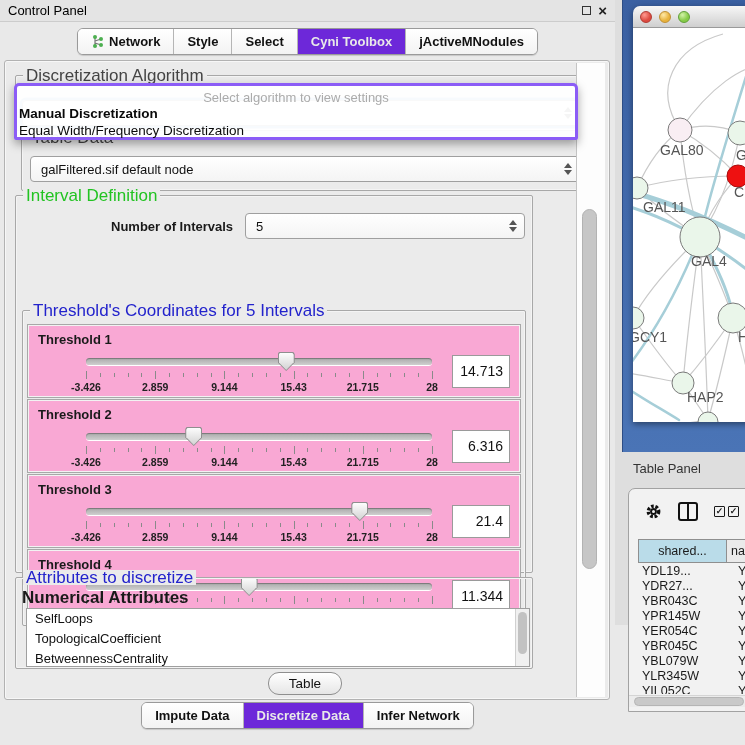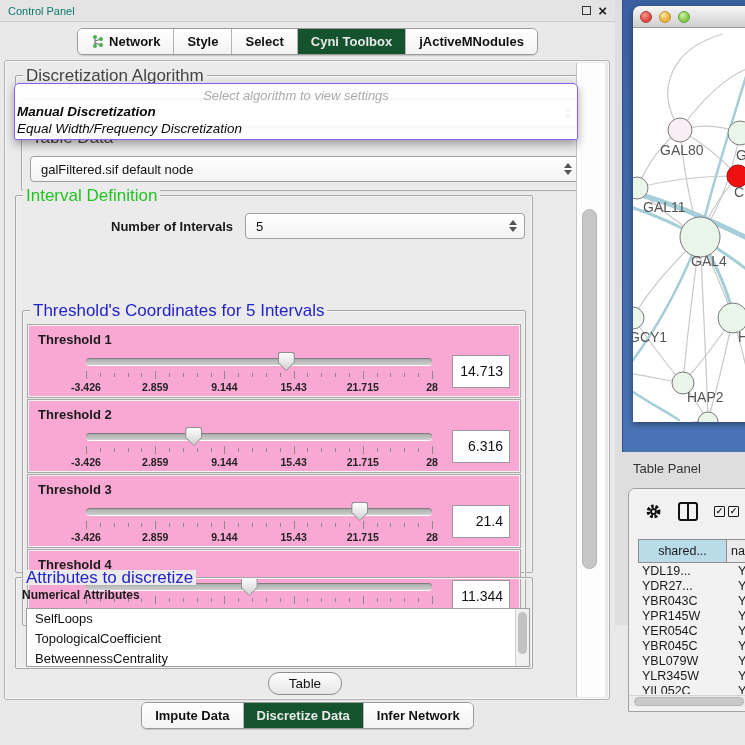--- a/index.html
+++ b/index.html
@@ -4,34 +4,34 @@
 <style>
   * { margin:0; padding:0; box-sizing:border-box; }
   html,body { width:745px; height:745px; overflow:hidden; background:#e9e9e9;
     font-family:"Liberation Sans", sans-serif; color:#1a1a1a; }
   #stage { position:relative; width:745px; height:745px; background:#e9e9e9; }
 
   
   #left { position:absolute; left:0; top:0; width:615px; height:745px; }
   #titlebar { position:absolute; left:0; top:0; width:100%; height:22px;
     background:#e4e4e4; border-bottom:1px solid #cccccc; display:flex; align-items:center; }
-  #titlebar .t { font-size:11px; margin-left:8px; color:#0f766e; }
+  #titlebar .t { font-size:13px; margin-left:8px; color:#000000; }
   #titlebar .win-icons { margin-left:auto; display:flex; align-items:center; gap:7px; margin-right:8px; }
   .float-ic { width:9px; height:9px; border:1.6px solid #333; }
   .close-ic { font-size:15px; font-weight:bold; color:#222; line-height:12px; }
 
   .tabbar { display:flex; justify-content:center; }
   #toptabs { position:absolute; left:0; top:28px; width:100%; }
   .tabgroup { display:flex; border:1px solid #9a9a9a; border-radius:6px; overflow:hidden;
     background:#ffffff; box-shadow:0 1px 1px rgba(0,0,0,0.15); }
   .tab { padding:5px 13px; font-size:13px; font-weight:bold; color:#111;
     border-right:1px solid #b5b5b5; display:flex; align-items:center; gap:5px;
     background:linear-gradient(#ffffff,#f3f3f3); white-space:nowrap; }
   .tab:last-child { border-right:none; }
-  .tab.sel { background:#14532d; color:#e9e9e9; }
+  .tab.sel { background:#6d28d9; color:#e9e9e9; }
   .net-glyph { width:13px; height:15px; display:inline-block; }
 
   #mainpanel { position:absolute; left:4px; top:60px; width:606px; height:640px;
     background:#ebebeb; border:1px solid #b2b2b2; border-radius:3px;
     box-shadow:inset 0 0 0 1px #f7f7f7; }
 
   .group { position:absolute; border:1px solid #a8a8a8; border-radius:2px;
     box-shadow:inset 0 0 0 1px #f4f4f4; }
   .group-title { position:absolute; top:-8px; left:7px; background:#ebebeb;
     padding:0 3px; font-size:17px; line-height:15px; }
@@ -44,22 +44,22 @@
     align-items:center; font-size:13px; padding:0 22px 0 10px; color:#111; }
   .combo .stepper { position:absolute; right:7px; top:50%; transform:translateY(-50%);
     display:flex; flex-direction:column; gap:2px; }
   .stepper i { width:0; height:0; border-left:4px solid transparent; border-right:4px solid transparent; display:block; }
   .stepper .up { border-bottom:5px solid #555; }
   .stepper .dn { border-top:5px solid #555; }
   .focus-ring { box-shadow:0 0 0 2.5px #78aade; }
 
   
   #algo-popup { position:absolute; left:9px; top:22px; width:564px; height:57px;
-    background:rgba(255,255,255,0.94); border:1px solid #8b5cf6; border-radius:5px 5px 2px 2px;
-    box-shadow:0 4px 10px rgba(0,0,0,0.35); z-index:30;font-style:italic; }
+    background:rgba(255,255,255,0.94); border:3px solid #8b5cf6; border-radius:5px 5px 2px 2px;
+    box-shadow:0 4px 10px rgba(0,0,0,0.35); z-index:30; }
   #algo-popup .hdr { text-align:center; color:#ababab; font-size:13px; margin-top:4px; }
   #algo-popup .item { font-size:13.5px; color:#0a0a0a; padding:1px 2px; }
   #algo-popup .item.first { font-weight:bold; }
 
   
   .noi-row { display:flex; align-items:center; padding:17px 7px 6px 62px; gap:12px; }
   .noi-row .lbl { font-size:13px; font-weight:bold; white-space:nowrap; }
   .noi-row .combo { flex:1; }
 
   #threshold-list { position:absolute; left:4px; top:13px; right:4px; }
@@ -76,21 +76,21 @@
     clip-path:polygon(8% 0,92% 0,100% 10%,100% 55%,50% 100%,0 55%,0 10%); }
   .ticks { position:absolute; left:0; right:0; top:20px; height:9px; }
   .tick { position:absolute; width:1px; background:#8a8a8a; top:2px; height:4px; }
   .tick.major { top:0; height:8px; }
   .tick-labels { position:absolute; left:0; right:0; top:30px; height:12px; }
   .tick-lab { position:absolute; transform:translateX(-50%); font-size:10.5px; font-weight:bold; color:#222; white-space:nowrap; }
   .thr-value { width:58px; height:33px; border:1px solid #9a9a9a; background:#ffffff;
     font-family:"Liberation Sans",sans-serif; font-size:14px; text-align:right; padding-right:6px; color:#111; }
 
   
-  .attr-label { font-size:12px; font-weight:bold; margin:10px 0 4px 6px; }
+  .attr-label { font-size:17px; font-weight:bold; margin:10px 0 4px 6px; }
   .listbox { position:relative; background:#ffffff; border:1px solid #9f9f9f; overflow:hidden; }
   .list-item { font-size:13px; padding:2px 4px 2px 8px; height:20px; color:#111; }
   .lb-scroll { position:absolute; right:0; top:0; bottom:0; width:14px; background:#f0f0f0; border-left:1px solid #d0d0d0; }
   .lb-thumb { position:absolute; left:2px; right:2px; top:3px; height:42px; background:#c2c2c2; border-radius:6px; }
 
   .apply-btn { position:absolute; left:263px; top:611px; width:74px; height:23px;
     border:1px solid #8f8f8f; border-radius:11px; background:linear-gradient(#ffffff,#e6e6e6);
     font-size:13.5px; color:#111; display:flex; align-items:center; justify-content:center; }
 
   .v-scroll { position:absolute; left:571px; top:2px; bottom:2px; width:29px;

